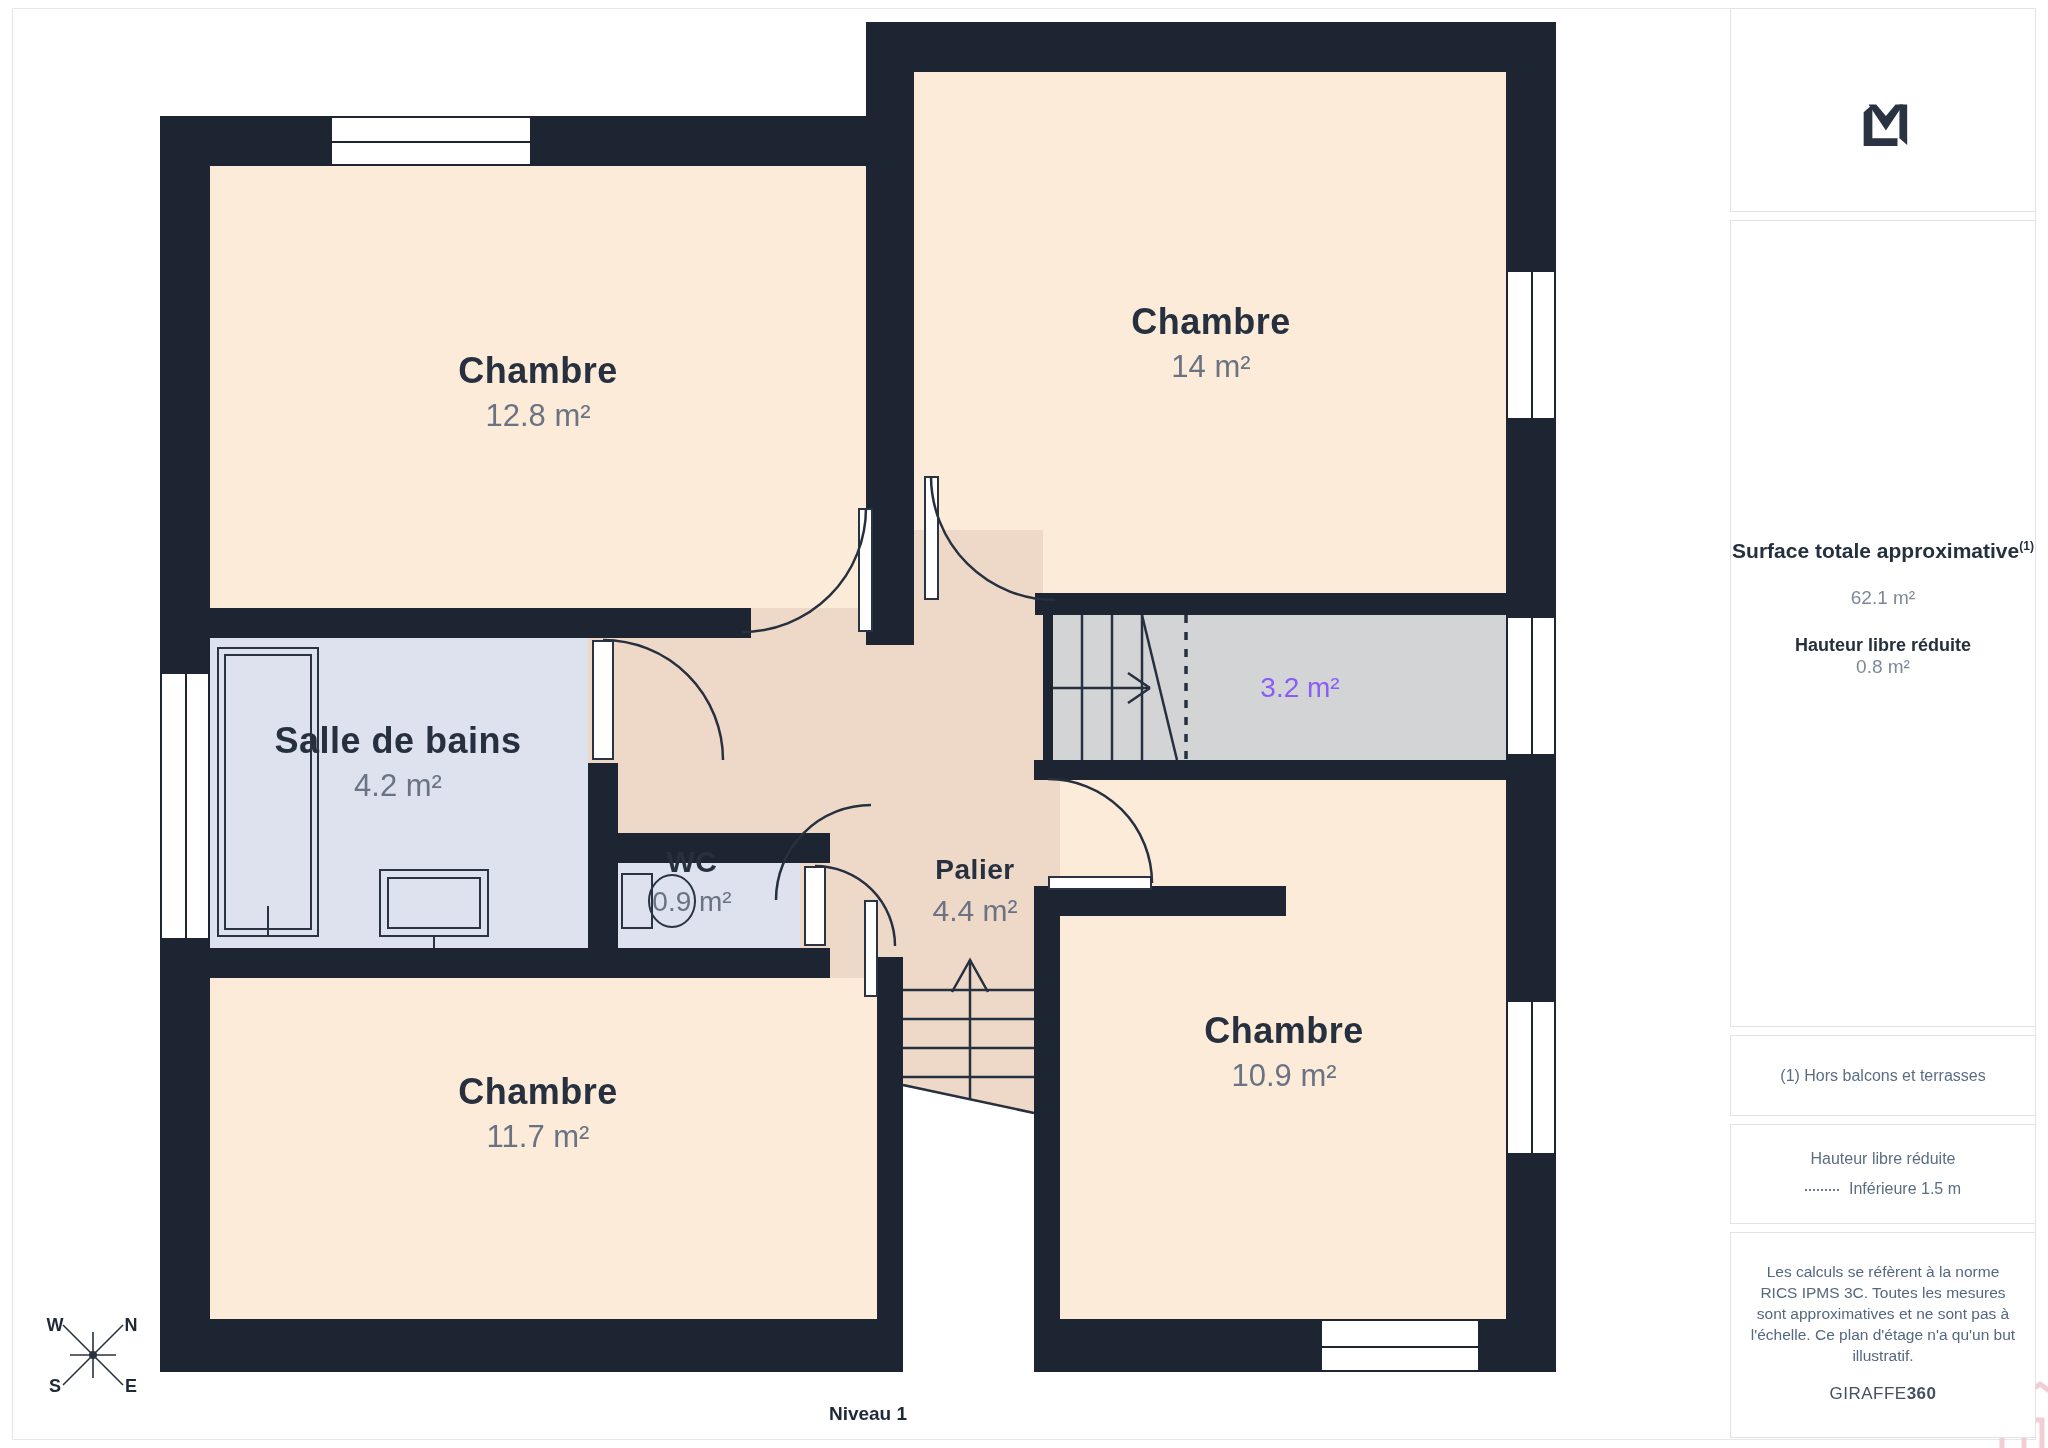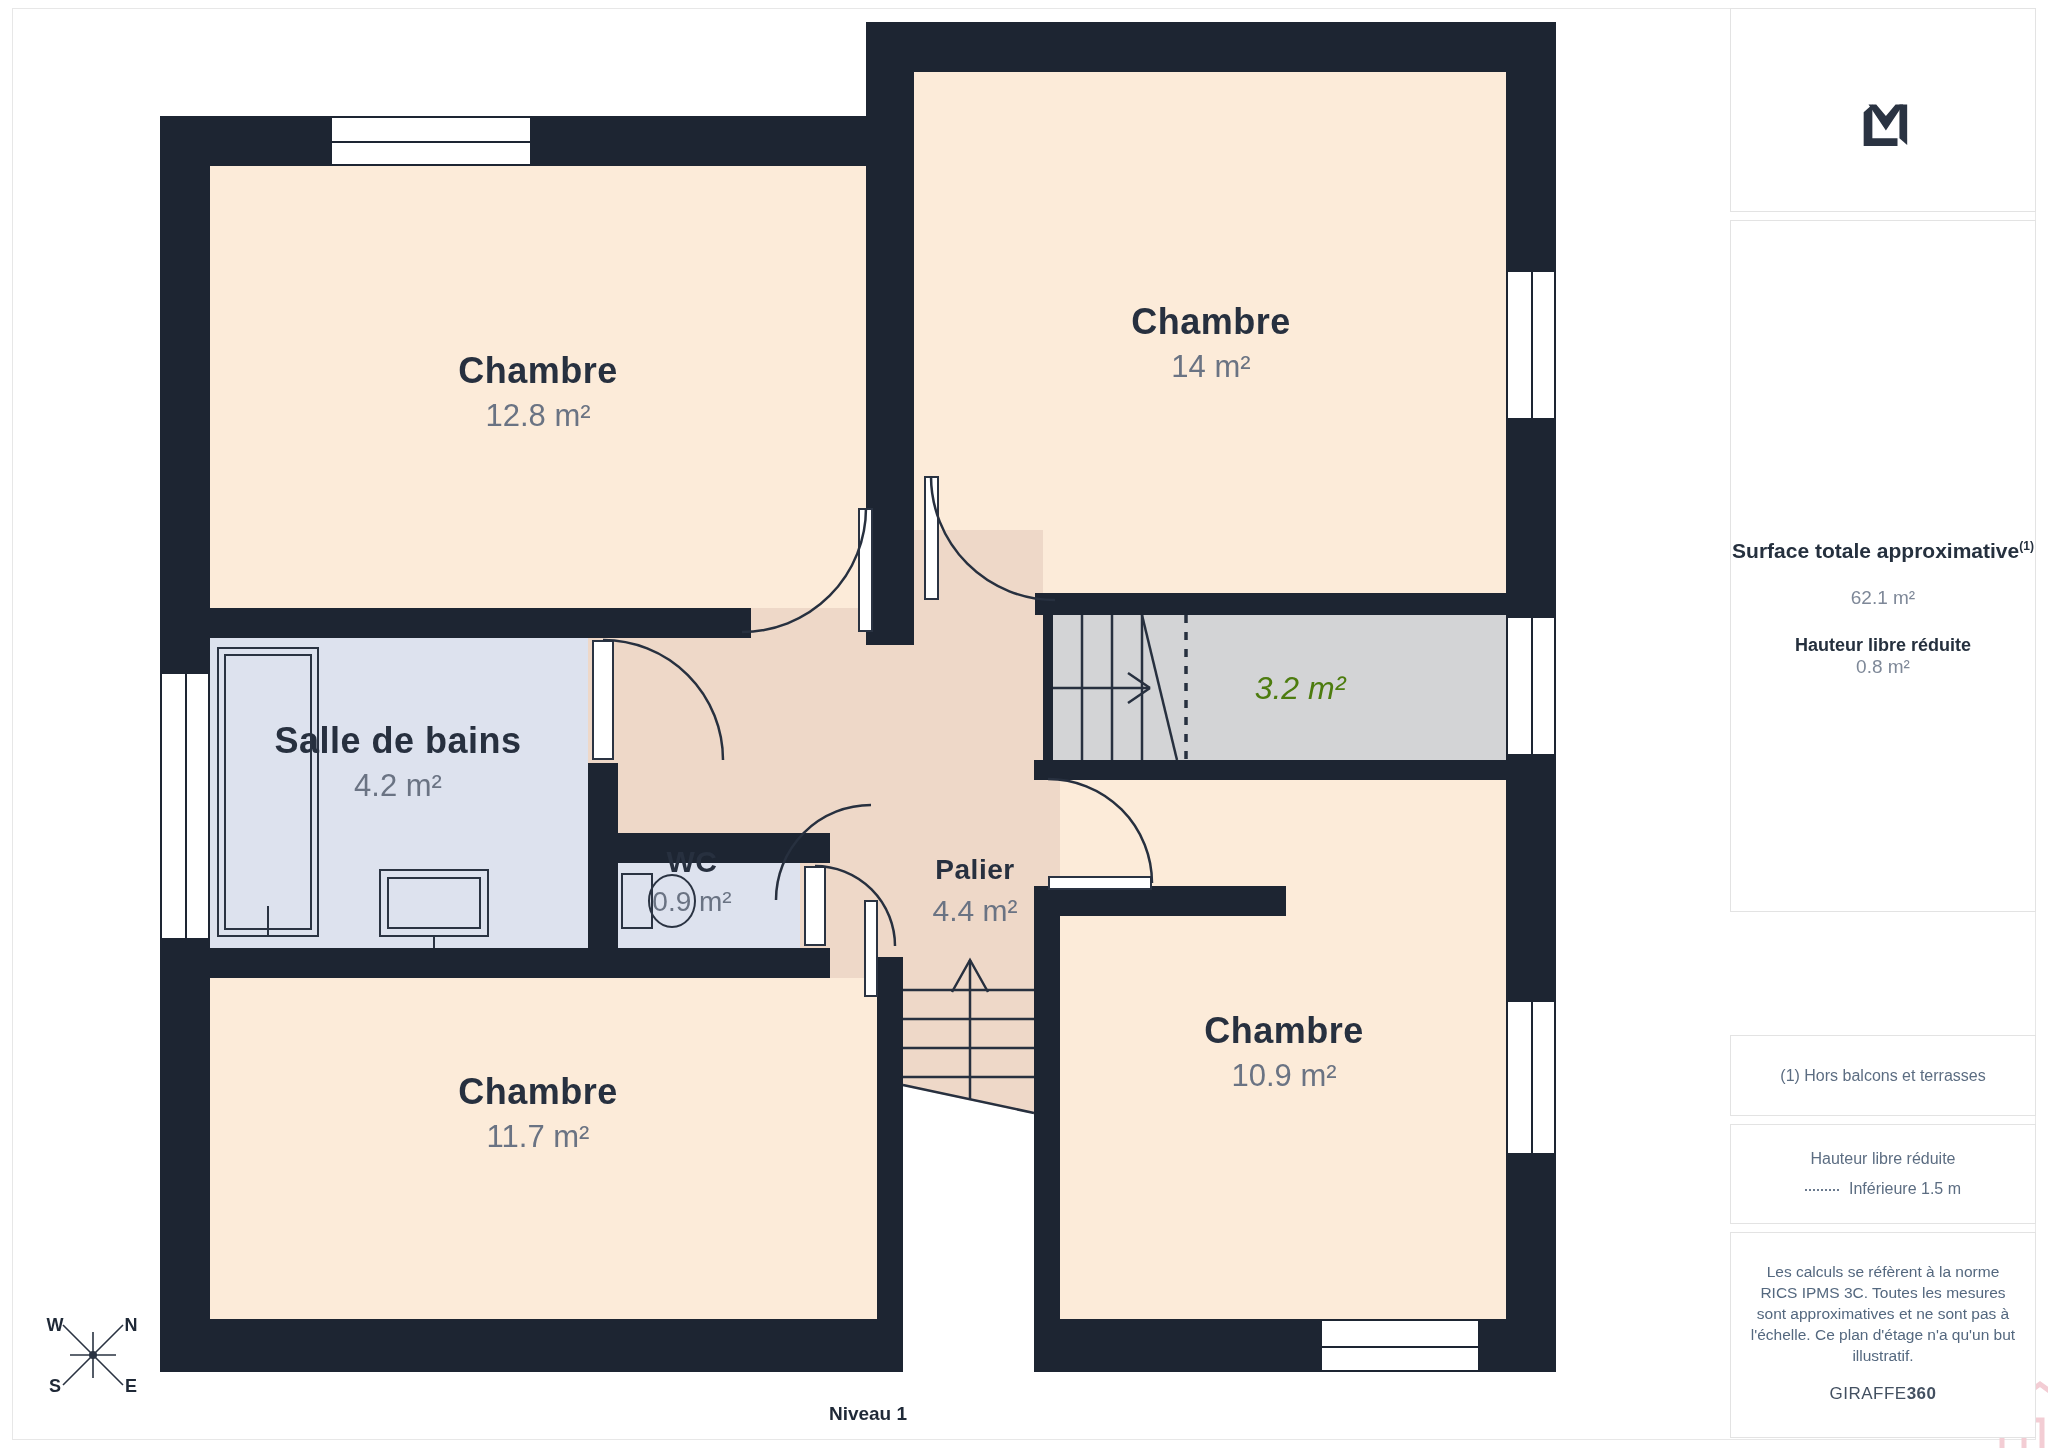--- a/index.html
+++ b/index.html
@@ -17,21 +17,21 @@
   .win{background:#ffffff;border:2px solid #1D2532;box-sizing:border-box;}
   .win .split-h{position:absolute;left:0;right:0;top:50%;border-top:2px solid #1D2532;}
   .win .split-v{position:absolute;top:0;bottom:0;left:50%;border-left:2px solid #1D2532;}
   .leaf{background:#ffffff;border:2px solid #2A3342;box-sizing:border-box;}
   
   .rlabel{position:absolute;transform:translate(-50%,-50%);text-align:center;white-space:nowrap;}
   .rname{font-weight:bold;font-size:36px;color:#27303F;letter-spacing:.5px;}
   .rarea{font-size:31px;color:#6A7383;margin-top:6px;}
   .rname.sm{font-size:30px;}
   .rarea.sm{font-size:28px;margin-top:7px;}
-  .stairs-label{position:absolute;transform:translate(-50%,-50%);font-size:32px;color:#4d7c0f;white-space:nowrap;font-style:italic;}
+  .stairs-label{position:absolute;transform:translate(-50%,-50%);font-size:28px;color:#8b5cf6;white-space:nowrap;}
   .niveau{position:absolute;transform:translate(-50%,-50%);font-size:19px;font-weight:bold;color:#1F2937;}
   
   .sb-box{position:absolute;left:1730px;width:306px;background:#fff;border:1px solid #e3e3e3;box-sizing:border-box;}
   .sb-center{text-align:center;}
   .sb-title{font-size:21px;font-weight:bold;color:#25303E;}
   .sb-title sup{font-size:12px;}
   .sb-title2{font-size:18px;font-weight:bold;color:#25303E;}
   .sb-val{font-size:19px;color:#7E8898;}
   .sb-note{font-size:16px;color:#5C6D82;}
   .sb-para{font-size:15.5px;line-height:21px;color:#54687F;}
@@ -206,21 +206,21 @@
     <div class="sb-box" style="top:8px;height:204px">
       <svg width="58" height="64" viewBox="0 0 60 64" style="position:absolute;left:50%;top:76px;transform:translateX(-50%)">
         <g fill="#2A3342">
           <path d="M10 27 L19 19 L19 54 L45 54 L45 62 L10 62 Z"></path>
           <path d="M15 19 L23 19 L33 31 L43 19 L51 19 L33 46 Z"></path>
           <path d="M47 19 L55 19 L55 61 L47 54 Z"></path>
         </g>
       </svg>
     </div>
 
-    <div class="sb-box sb-center" style="top:220px;height:692px">
+    <div class="sb-box sb-center" style="top:220px;height:807px">
       <div style="padding-top:318px">
         <div class="sb-title">
           <span>Surface totale approximative</span><sup>(1)</sup>
         </div>
         <div class="sb-val" style="margin-top:24px">62.1 m²</div>
         <div class="sb-title2" style="margin-top:26px">Hauteur libre réduite</div>
         <div class="sb-val" style="">0.8 m²</div>
       </div>
     </div>
 

